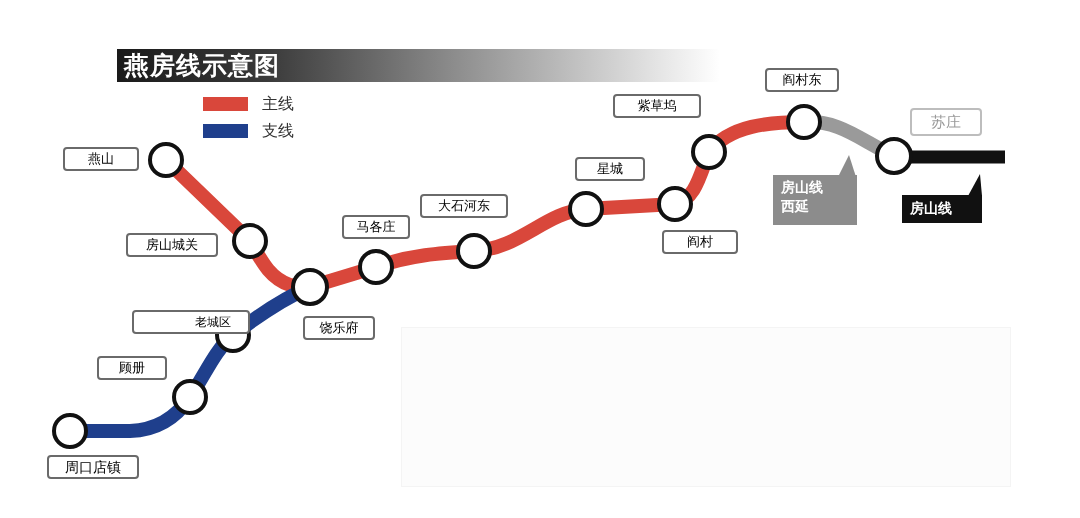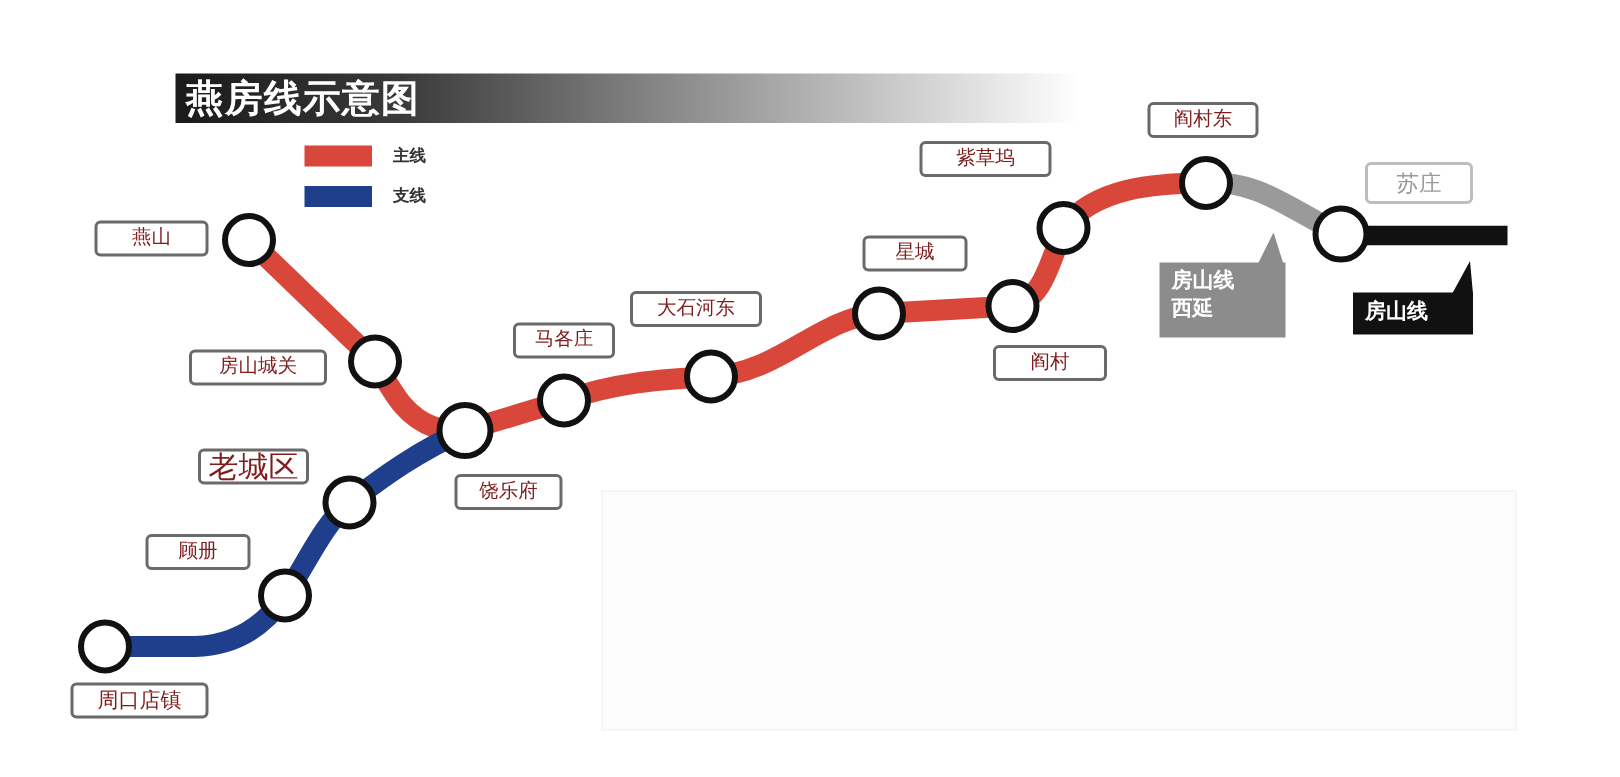--- a/index.html
+++ b/index.html
@@ -3,26 +3,26 @@
   <meta charset="utf-8">
   <style>
     html, body { margin: 0; padding: 0; background: #ffffff; }
     body { width: 1080px; height: 518px; position: relative; overflow: hidden;
            font-family: "DejaVu Sans", "Liberation Sans", sans-serif; }
     .title-bar { position: absolute; left: 117px; top: 49px; width: 603px; height: 33px;
                  background: linear-gradient(to right, #1a1a1a 0%, #3a3a3a 25%, #8a8a8a 55%, #d8d8d8 85%, #ffffff 100%); }
     .title-text { position: absolute; left: 124px; top: 50px; font-size: 25px; font-weight: bold;
                   color: #ffffff; letter-spacing: 1px; line-height: 31px; }
     .legend-swatch { position: absolute; width: 45px; height: 14px; }
-    .legend-label { position: absolute; font-size: 11px; font-weight: bold; color: #333; line-height: 16px; text-align: right; }
+    .legend-label { position: absolute; font-size: 16px; font-weight: normal; color: #333; line-height: 16px; text-align: right; }
     .blank-panel { position: absolute; left: 401px; top: 327px; width: 608px; height: 158px;
                    background: #fcfcfc; border: 1px solid #f4f4f4; }
     svg#map { position: absolute; left: 0; top: 0; }
     .st-label { position: absolute; border: 2px solid #6a6a6a; border-radius: 4px; background: #fff;
-                font-size: 13px; color: #7f1d1d; text-align: center; line-height: 20px; height: 20px;
+                font-size: 13px; color: #000000; text-align: center; line-height: 20px; height: 20px;
                 box-sizing: content-box; white-space: nowrap; }
     .st-label.dim { border-color: #bdbdbd; color: #9a9a9a; font-size: 15px; }
     .callout { position: absolute; color: #ffffff; font-size: 14px; font-weight: bold; line-height: 19px;
                padding: 3px 8px; box-sizing: border-box; }
   </style>
 </head>
 <body>
 
 <div class="title-bar"></div>
 <div class="title-text">燕房线示意图</div>
@@ -67,21 +67,21 @@
 <div class="st-label" style="left:63px; top:147px; width:72px;">燕山</div>
 <div class="st-label" style="left:126px; top:233px; width:88px;">房山城关</div>
 <div class="st-label" style="left:303px; top:316px; width:68px;">饶乐府</div>
 <div class="st-label" style="left:342px; top:215px; width:64px;">马各庄</div>
 <div class="st-label" style="left:420px; top:194px; width:84px;">大石河东</div>
 <div class="st-label" style="left:547px; top:157px; width:66px;margin-left:28px;">星城</div>
 <div class="st-label" style="left:637px; top:230px; width:72px;margin-left:25px;">阎村</div>
 <div class="st-label" style="left:613px; top:94px; width:84px;">紫草坞</div>
 <div class="st-label" style="left:765px; top:68px; width:70px;">阎村东</div>
 <div class="st-label dim" style="left:910px; top:108px; width:68px; height:24px; line-height:24px;">苏庄</div>
-<div class="st-label" style="left:132px; top:299px; width:70px; font-size:20px;">老城区</div>
+<div class="st-label" style="left:132px; top:310px; width:70px; font-size:12px;padding-left:44px;">老城区</div>
 <div class="st-label" style="left:97px; top:356px; width:66px;">顾册</div>
 <div class="st-label" style="left:47px; top:455px; width:88px; font-size:14px;">周口店镇</div>
 
 <div class="callout" style="left:773px; top:175px; width:84px; height:50px; background:#8c8c8c;">
   <div>房山线</div>
   <div>西延</div>
 </div>
 <div class="callout" style="left:902px; top:195px; width:80px; height:28px; background:#111111; padding-top:4px;">
   <div>房山线</div>
 </div>

